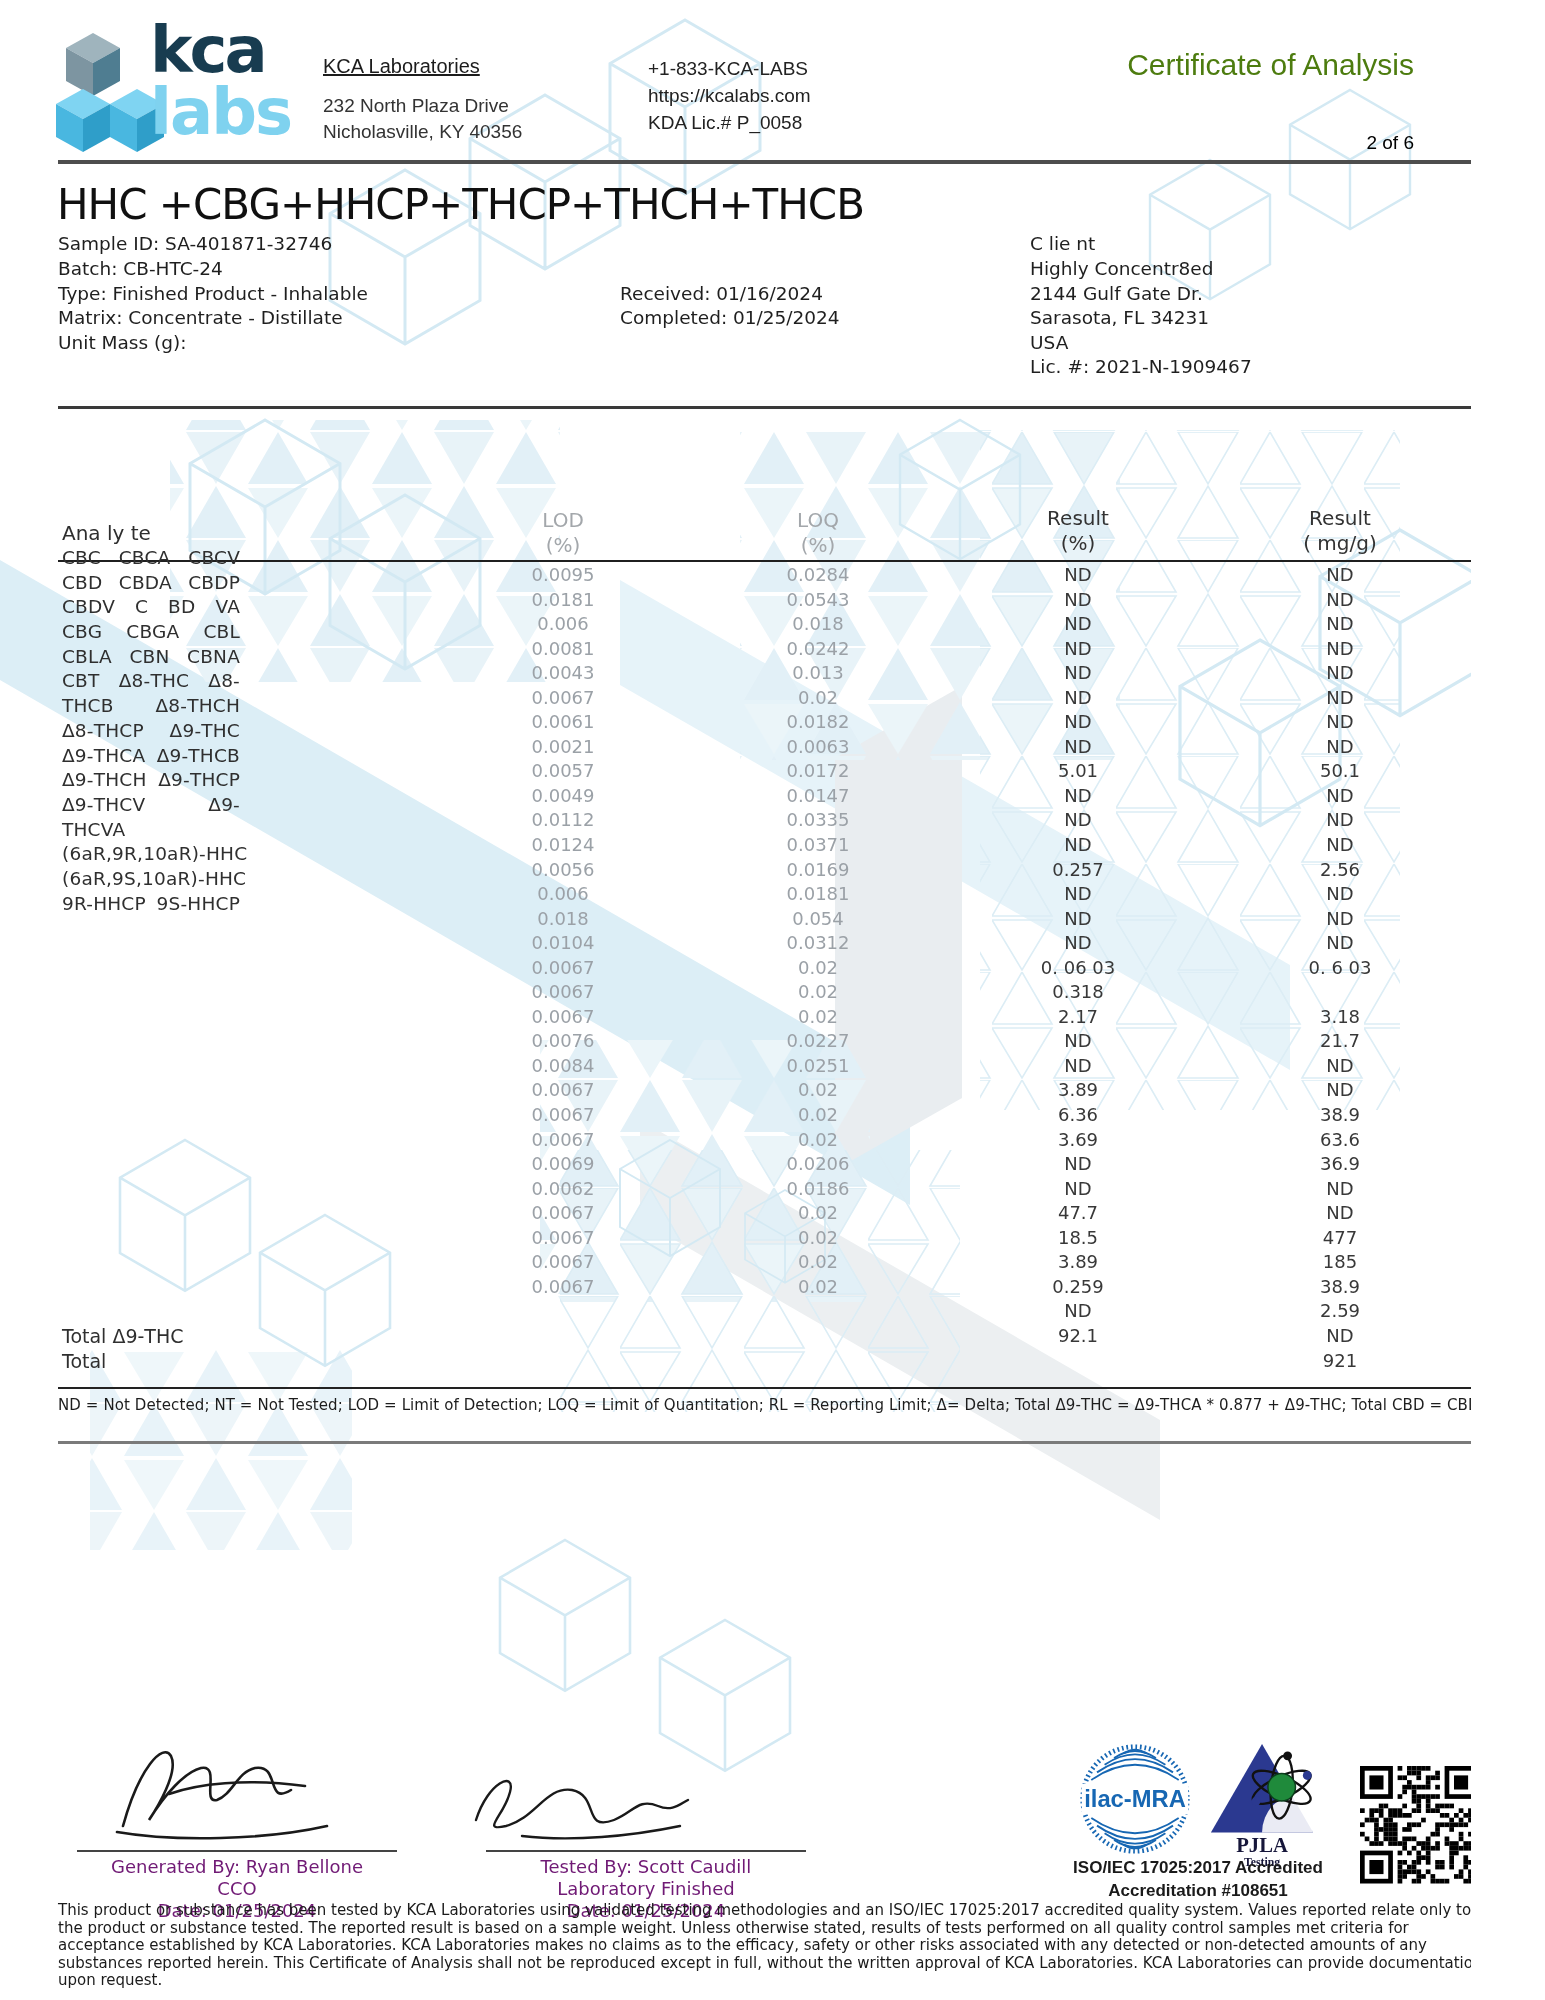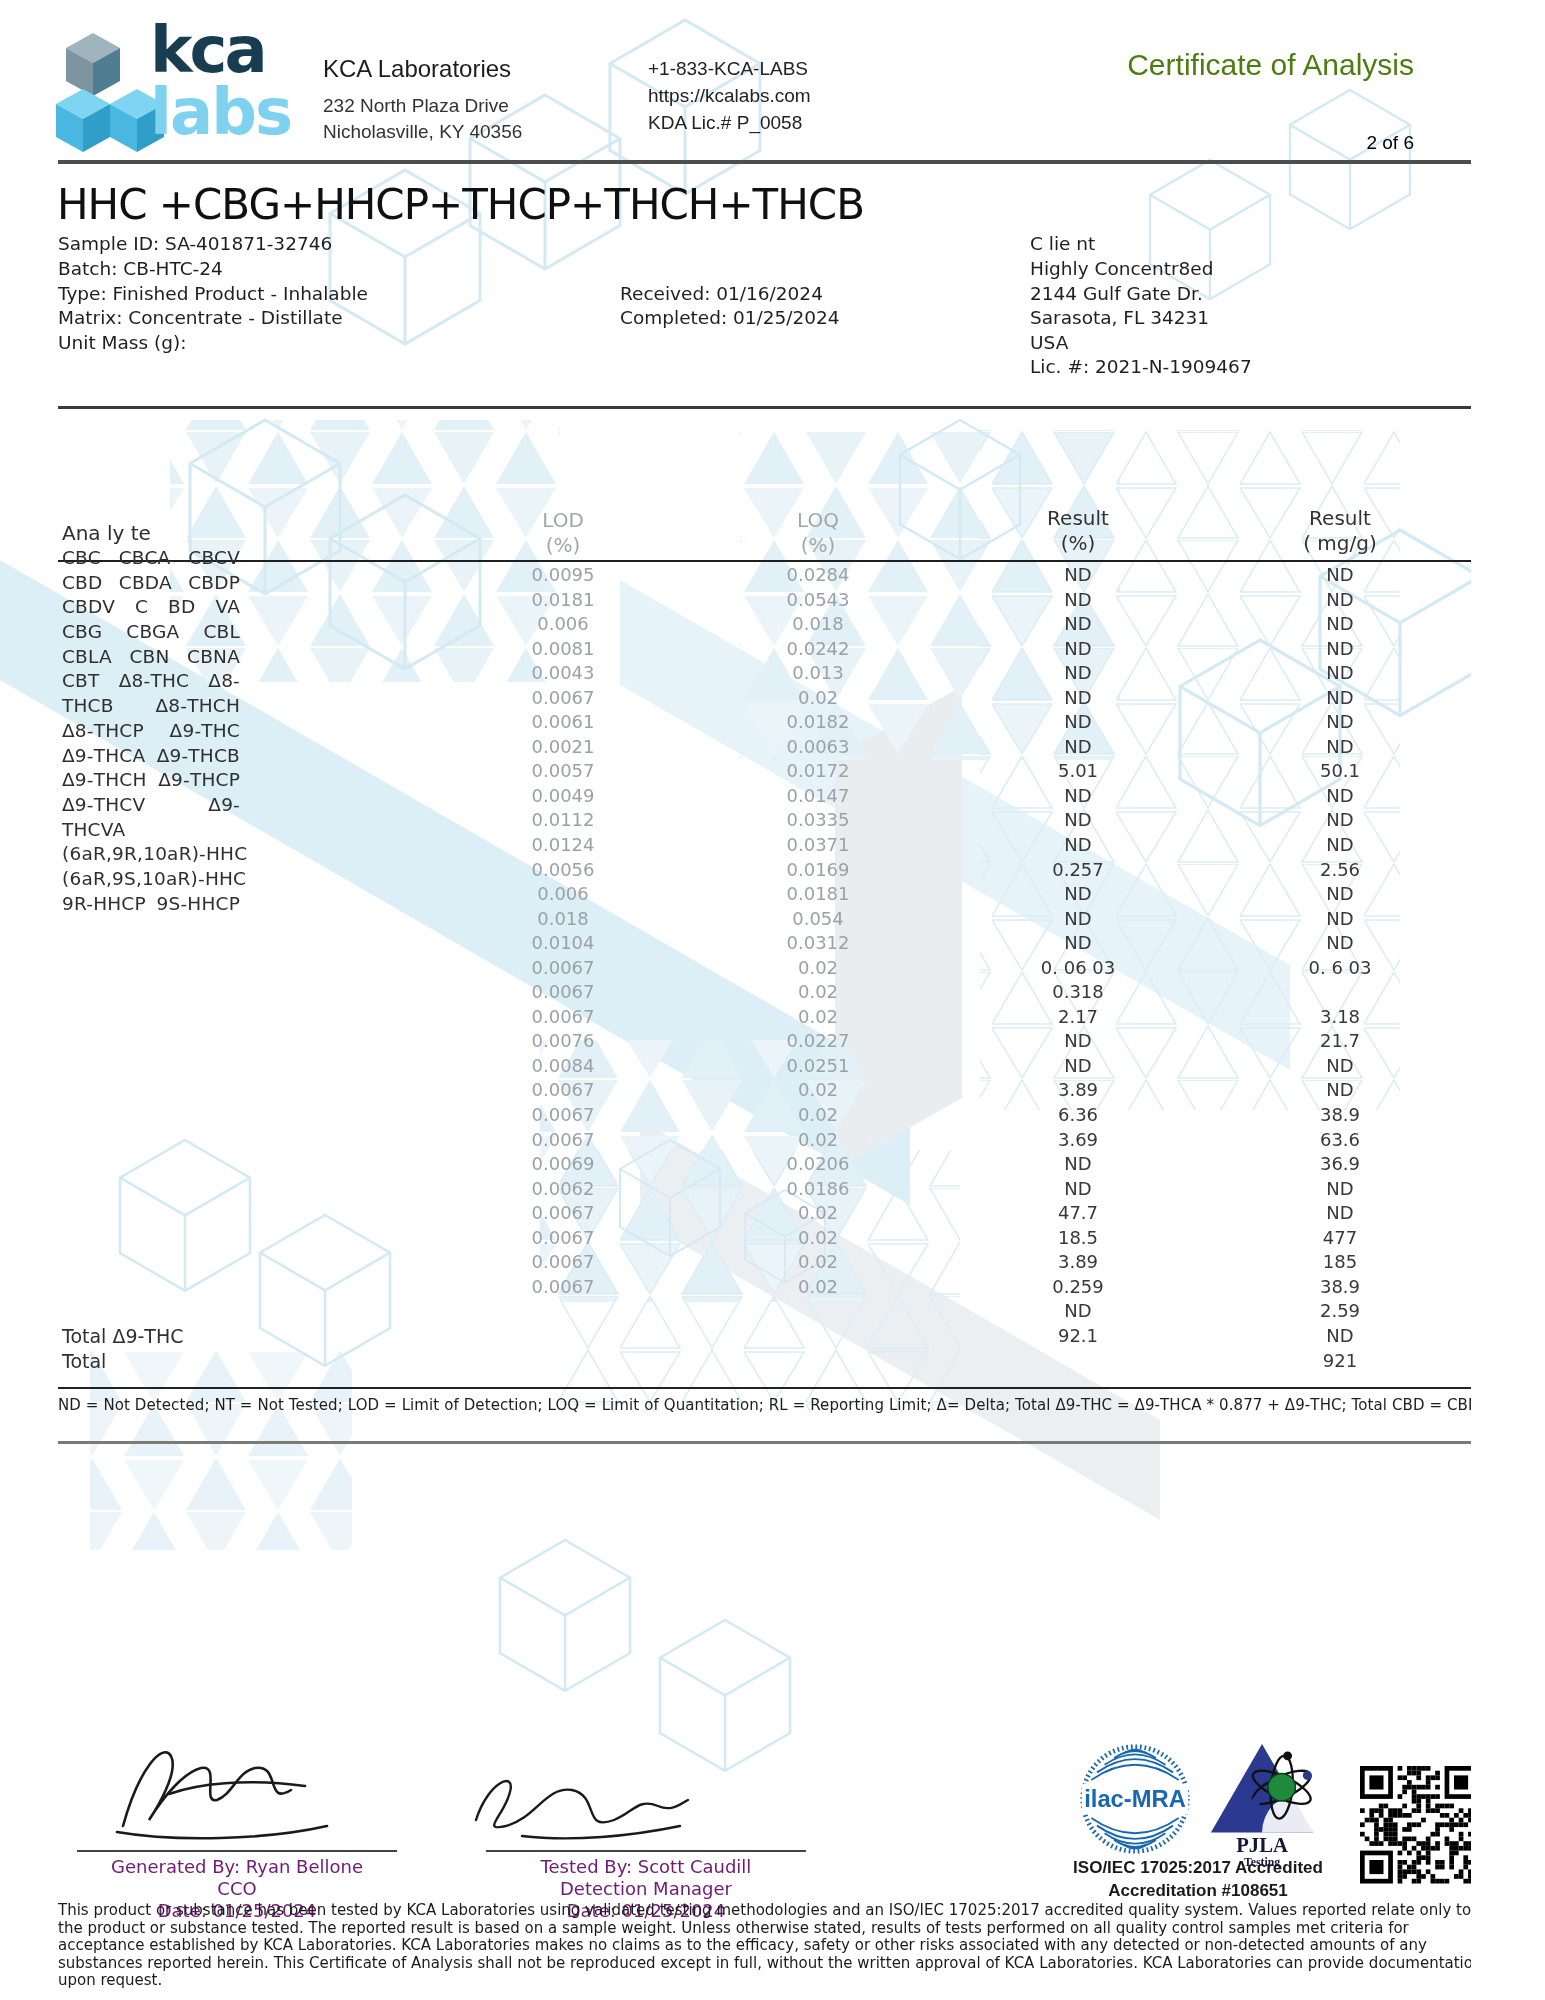--- a/index.html
+++ b/index.html
@@ -5,21 +5,21 @@
   html,body{margin:0;padding:0;background:#fff;}
   #page{position:relative;width:1471px;height:2000px;background:#fff;overflow:hidden;
         font-family:"DejaVu Sans","Liberation Sans",sans-serif;color:#222;}
   .abs{position:absolute;}
   
   #wm{position:absolute;left:0;top:0;z-index:0;}
   .fg{z-index:2;}
   #logo-cubes{left:36px;top:26px;}
   #logo-kca{left:150px;top:18px;font-size:64px;font-weight:700;letter-spacing:-3px;color:#183c50;line-height:1;}
   #logo-labs{left:150px;top:80px;font-size:64px;font-weight:700;letter-spacing:-2px;color:#7fd2ef;line-height:1;}
-  #lab-name{left:323px;top:55px;font-size:24px;color:#1c1c1c;font-family:"Liberation Sans",sans-serif;}
+  #lab-name{left:323px;top:55px;font-size:20px;color:#1c1c1c;font-family:"Liberation Sans",sans-serif;text-decoration:underline;}
   #lab-addr1{left:323px;top:95px;font-size:19px;color:#333;font-family:"Liberation Sans",sans-serif;}
   #lab-addr2{left:323px;top:121px;font-size:19px;color:#333;font-family:"Liberation Sans",sans-serif;}
   #lab-phone{left:648px;top:58px;font-size:19px;color:#222;font-family:"Liberation Sans",sans-serif;}
   #lab-web{left:648px;top:85px;font-size:19px;color:#222;font-family:"Liberation Sans",sans-serif;}
   #lab-kda{left:648px;top:112px;font-size:19px;color:#222;font-family:"Liberation Sans",sans-serif;}
   #doc-title{right:57px;top:48px;font-size:30px;color:#4d7c0f;font-family:"Liberation Sans",sans-serif;}
   #page-num{right:57px;top:132px;font-size:19px;color:#000000;font-family:"Liberation Sans",sans-serif;}
   .rule{left:58px;width:1432px;background:#4d4d4d;}
   #rule1{top:160px;height:4px;}
   #rule2{top:406px;height:3px;background:#3a3a3a;}
@@ -363,21 +363,21 @@
   </svg>
   <div id="sigline1" class="abs sigline fg"></div>
   <div id="sigline2" class="abs sigline fg"></div>
   <div id="sigtext1" class="abs sigblock fg">
     <div>Generated By: Ryan Bellone</div>
     <div>CCO</div>
     <div>Date: 01/25/2024</div>
   </div>
   <div id="sigtext2" class="abs sigblock fg">
     <div>Tested By: Scott Caudill</div>
-    <div>Detection Manager</div>
+    <div>Laboratory Finished</div>
     <div>Date: 01/25/2024</div>
   </div>
 
   <svg id="ilac" class="abs fg" width="114" height="114" viewBox="0 0 120 120">
     <defs>
         <clipPath id="ilacclip">
           <circle cx="60" cy="60" r="54"></circle>
         </clipPath>
       </defs>
     <circle cx="60" cy="60" r="55" fill="none" stroke="#1767b3" stroke-width="5" stroke-dasharray="1.8 3"></circle>

